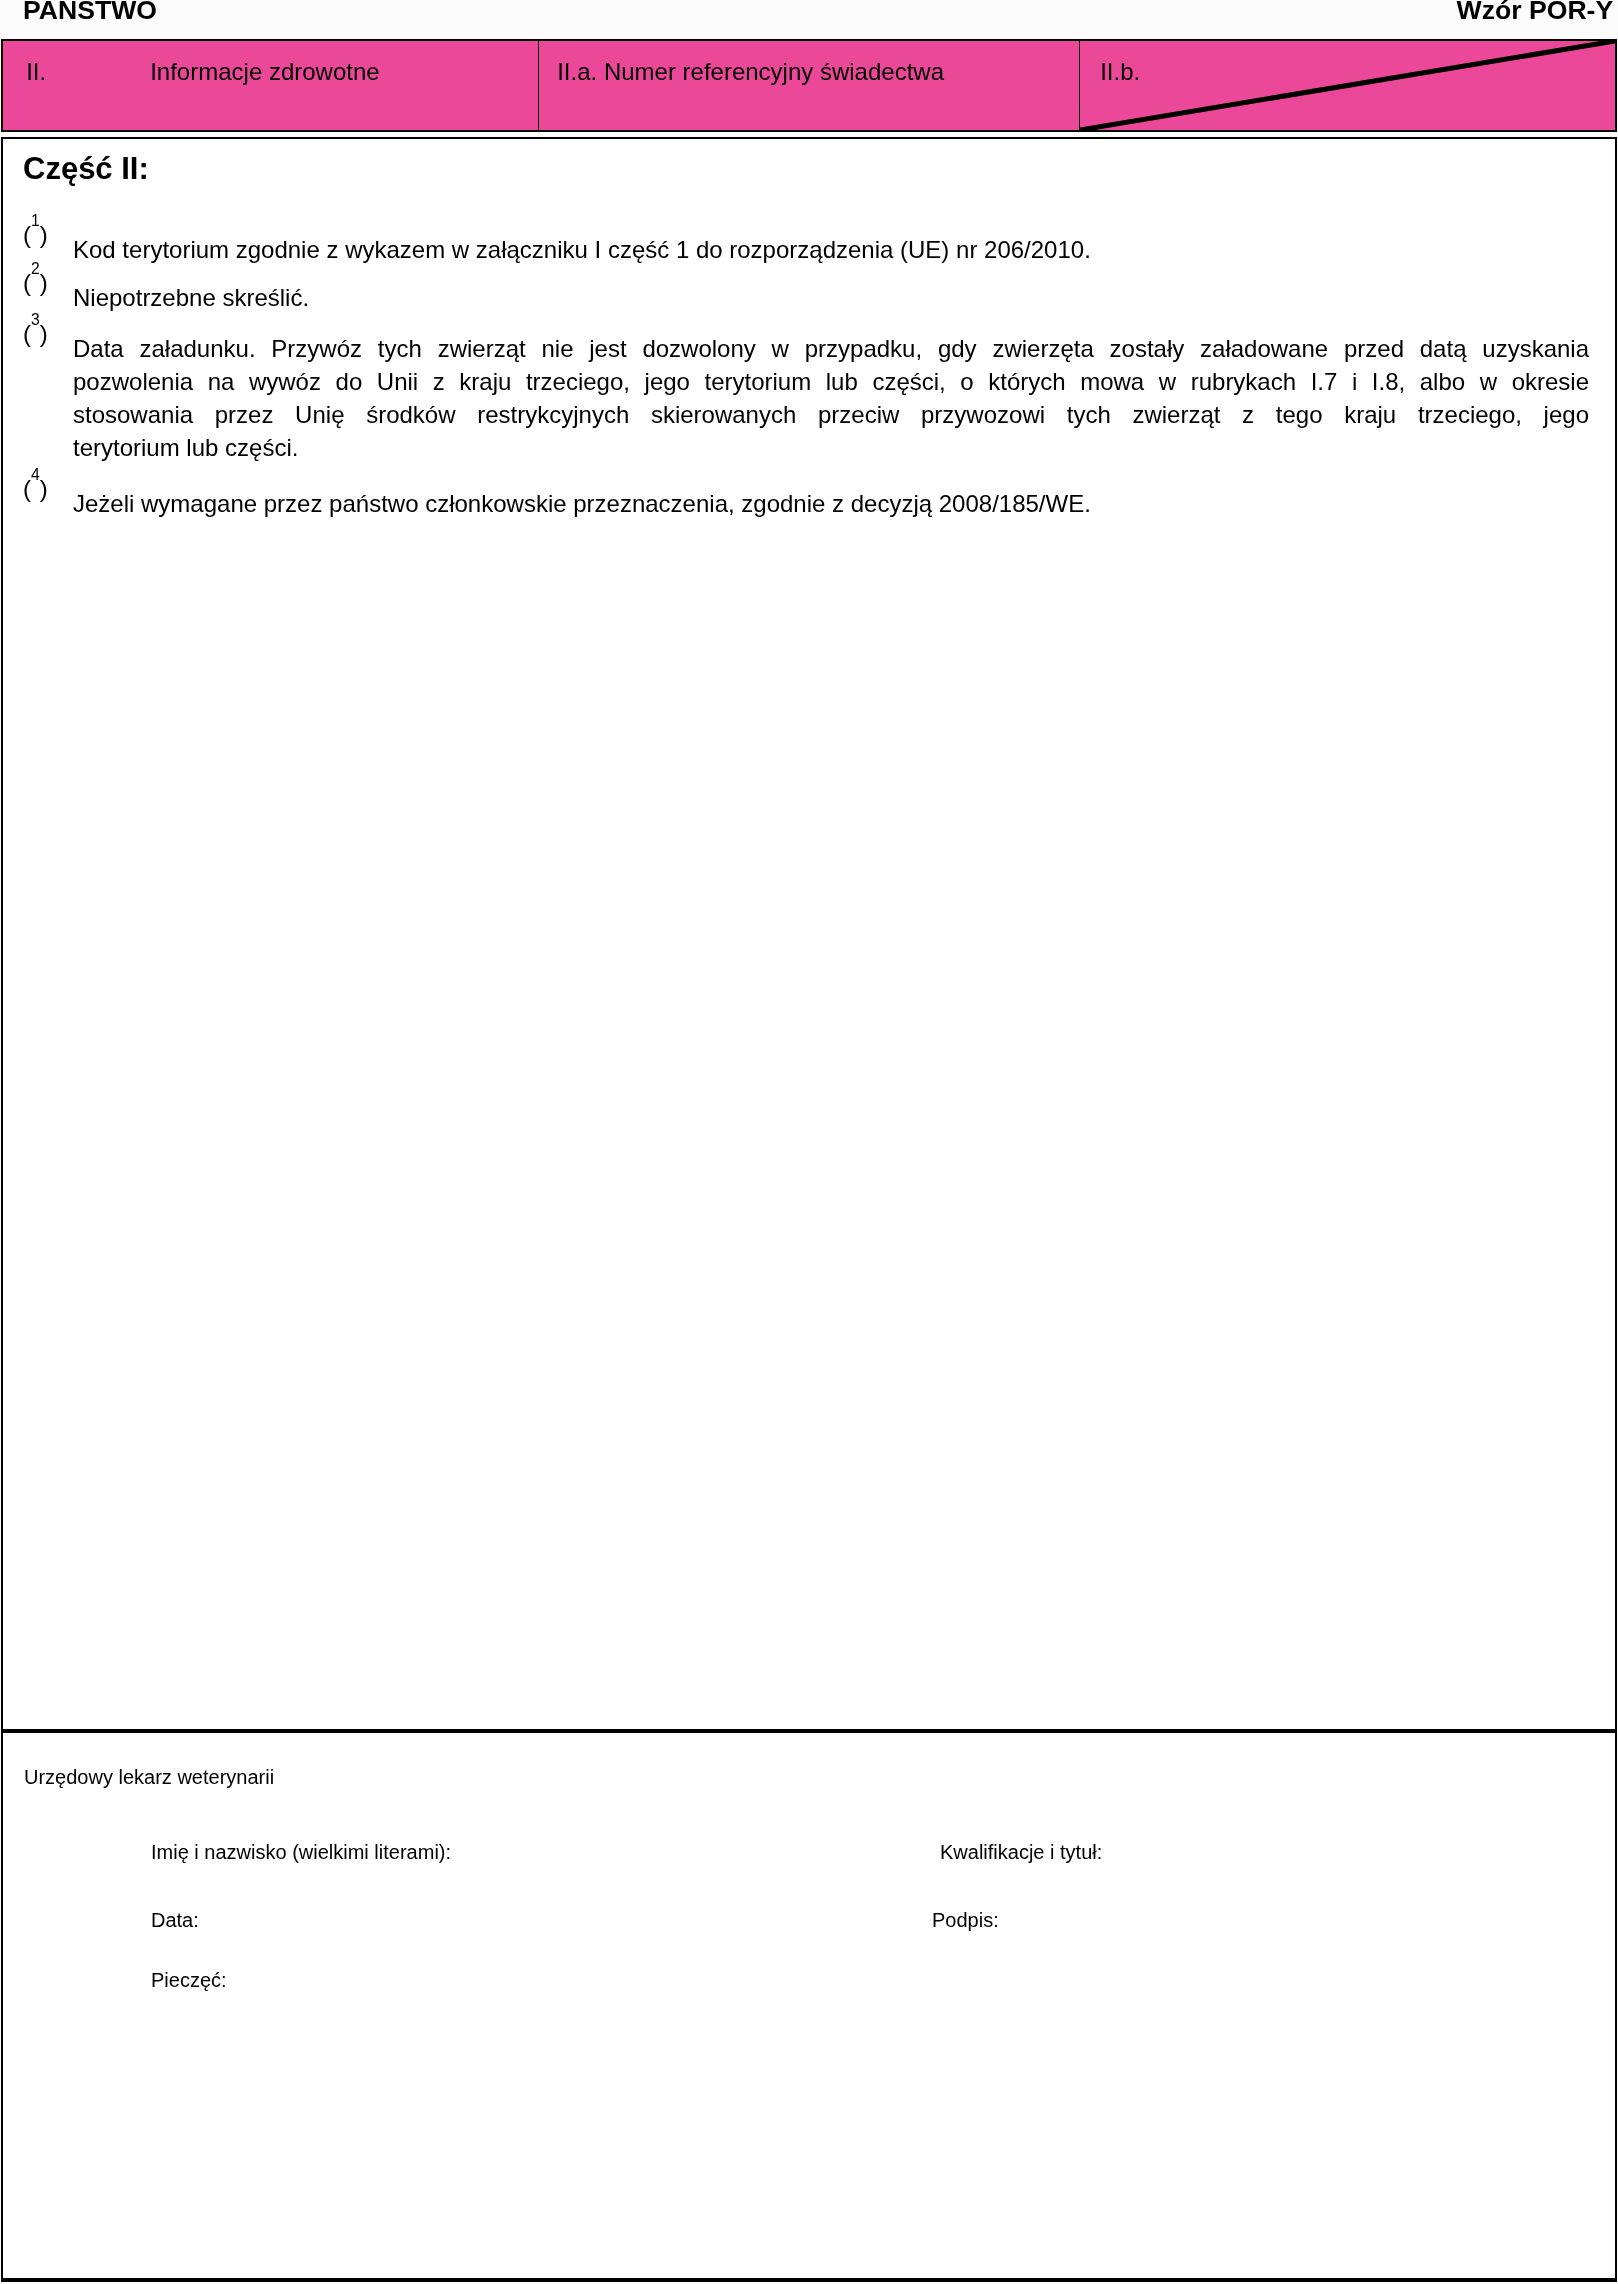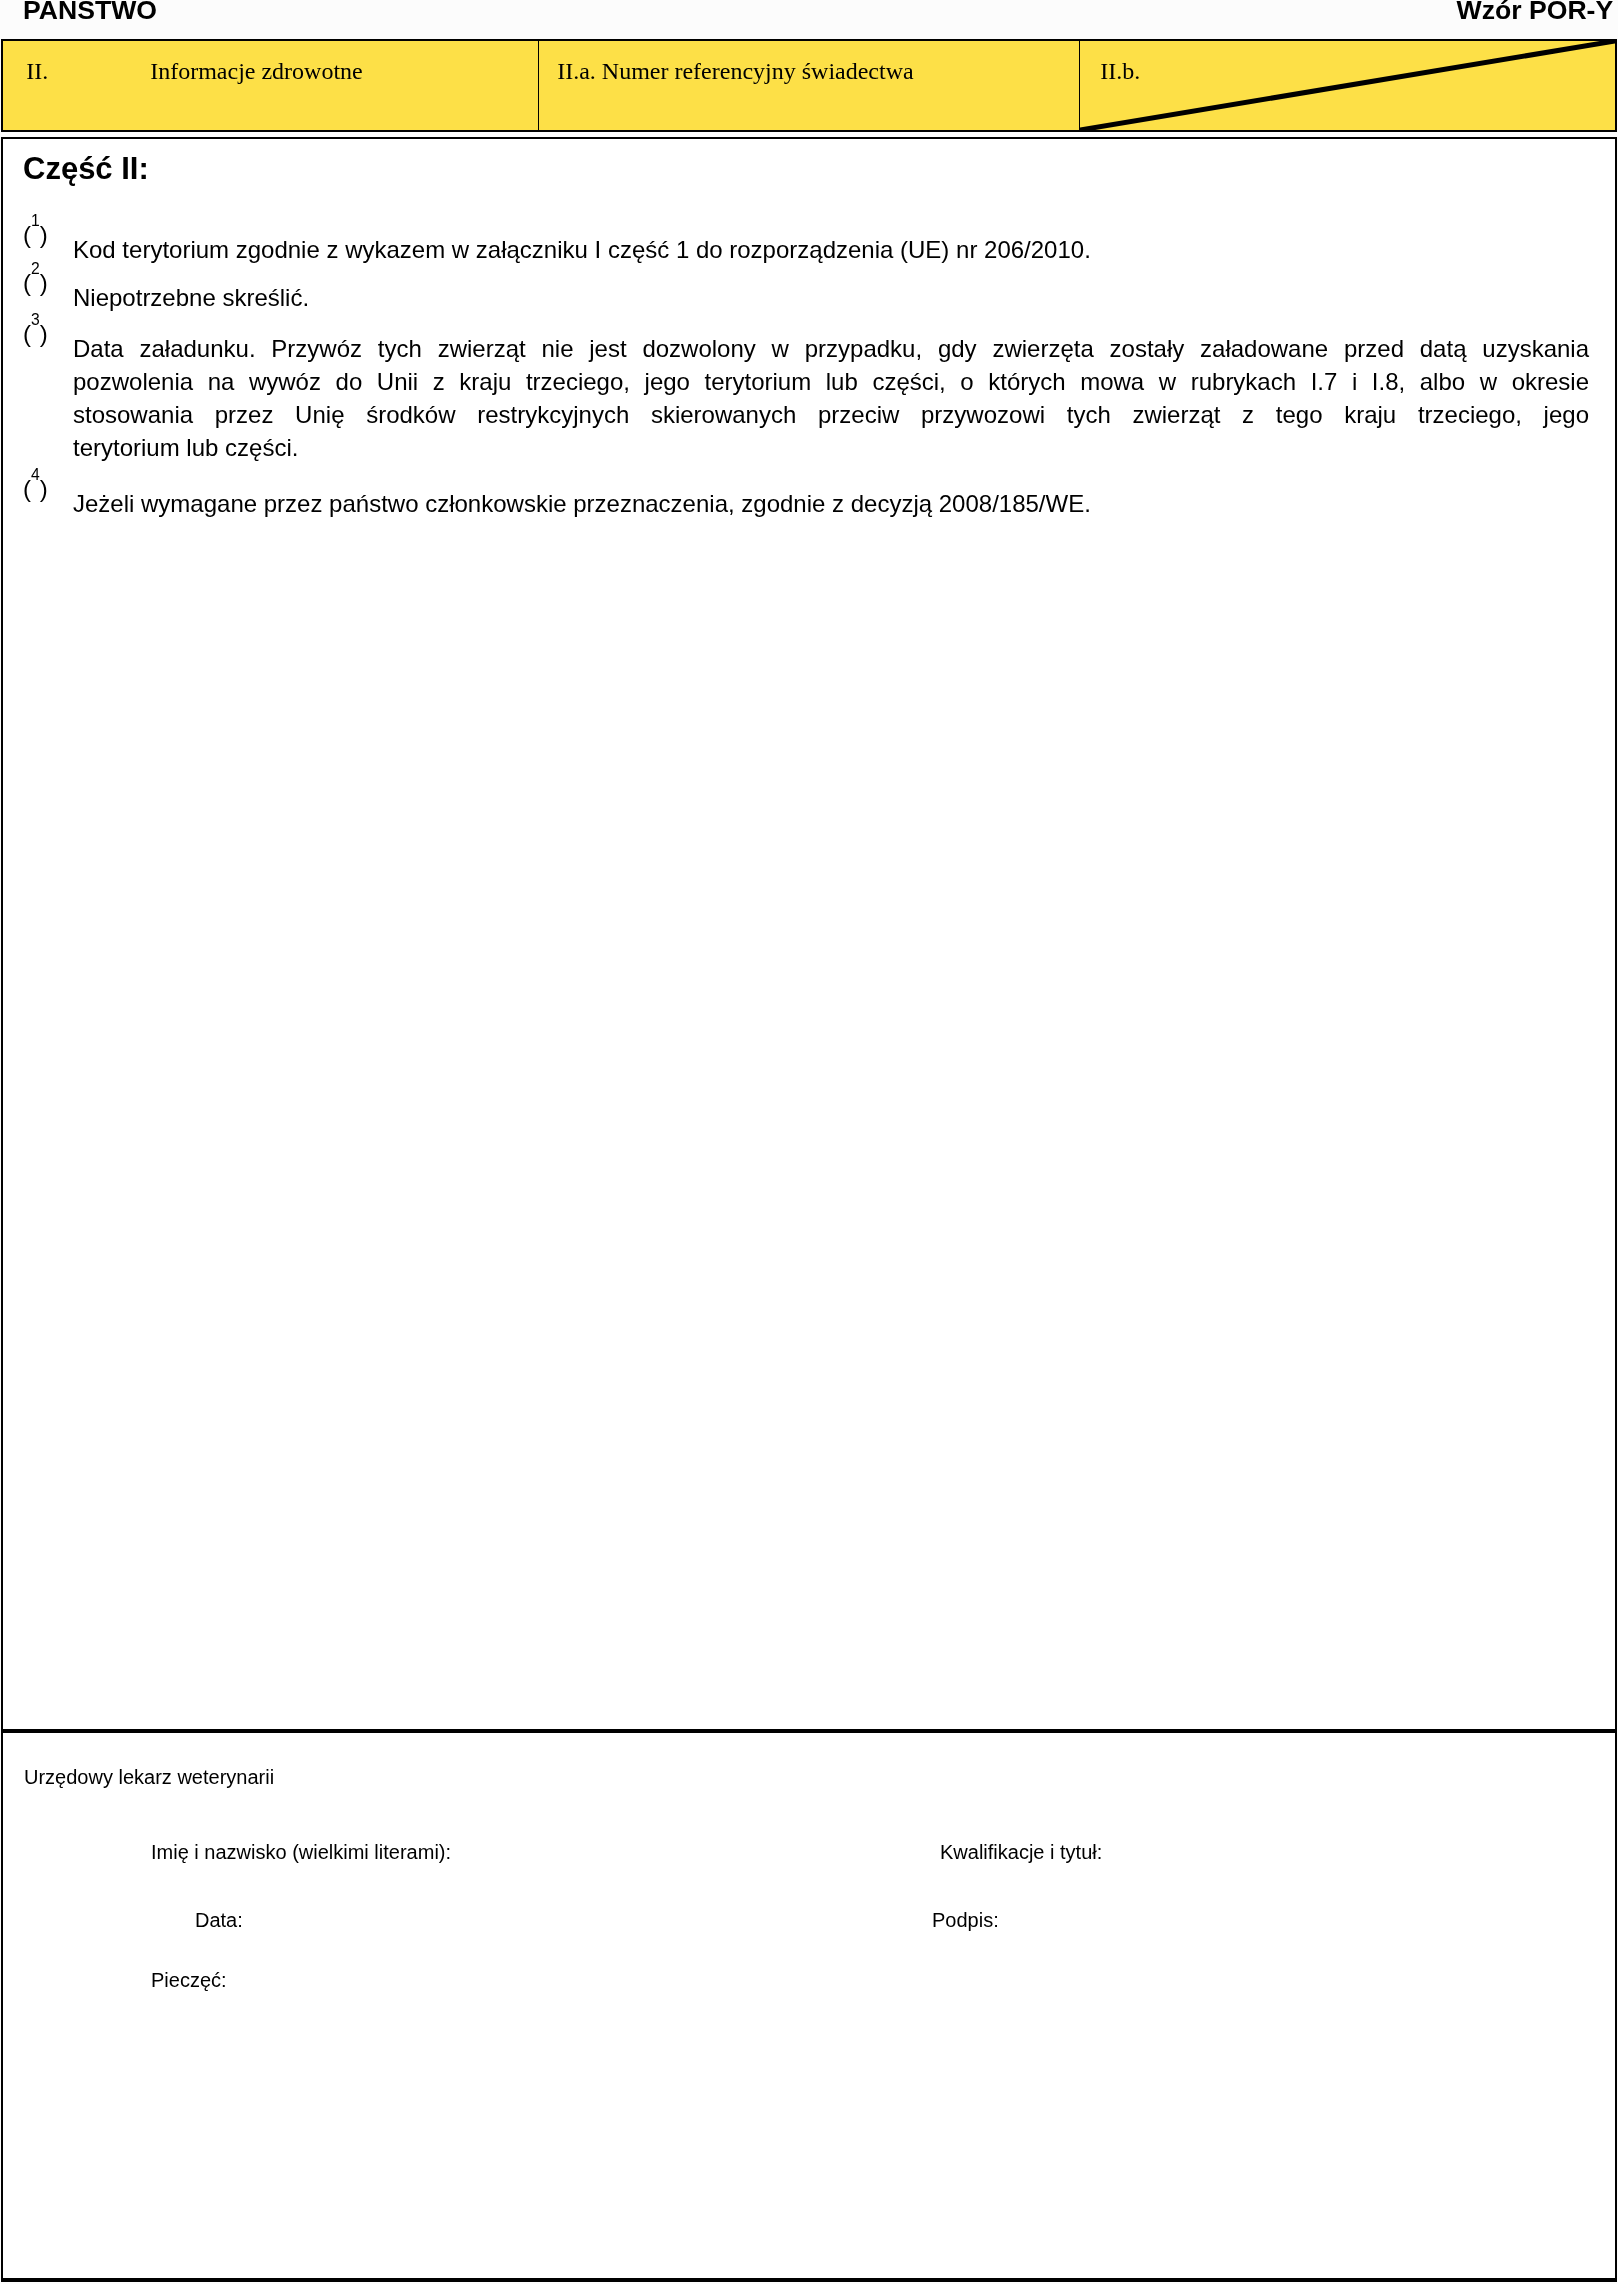--- a/index.html
+++ b/index.html
@@ -35,22 +35,21 @@
   
   .header-table {
     position: absolute;
     left: 1.2px;
     top: 39px;
     width: 1616px;
     height: 93px;
     border: 2.4px solid #000;
     box-sizing: border-box;
     display: flex;
-    background: #fde047;
-    font-family: Liberation Serif, serif;
+    background: #ec4899;
   }
   .htcell {
     box-sizing: border-box;
     position: relative;
     padding-top: 15.7px;
     font-size: 24px;
     line-height: 29px;
     white-space: nowrap;
   }
   .htcell.c1 { width: 535px; padding-left: 23px; }
@@ -134,21 +133,21 @@
   
   .sig-label {
     position: absolute;
     font-size: 20px;
     line-height: 29px;
     white-space: nowrap;
   }
   .sig-title   { left: 24px;   top: 1763px; }
   .sig-name    { left: 151px;  top: 1838px; }
   .sig-qual    { left: 932px; top: 1838px; margin-left: 8px; }
-  .sig-date    { left: 151px;  top: 1906px; margin-left: 44px; }
+  .sig-date    { left: 151px;  top: 1906px; }
   .sig-podpis  { left: 932px; top: 1906px; }
   .sig-stamp   { left: 151px;  top: 1966px; }
 </style>
 </head>
 <body>
 
 <div class="page">
 
   <div class="doc-title left">PAŃSTWO</div>
   <div class="doc-title right">Wzór POR-Y</div>

